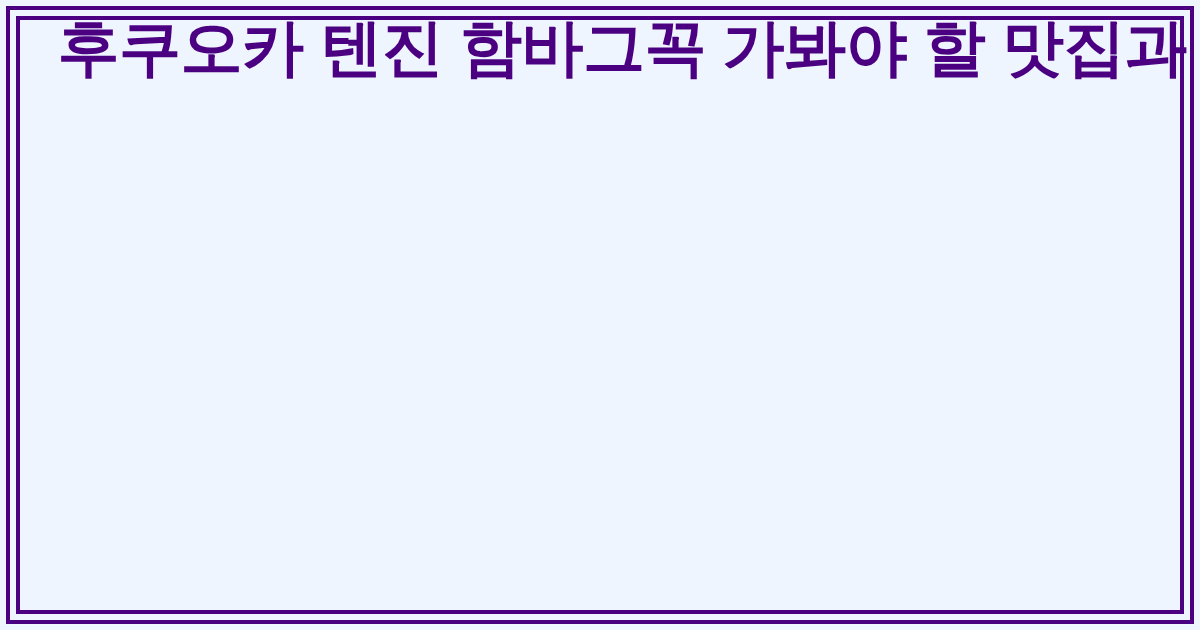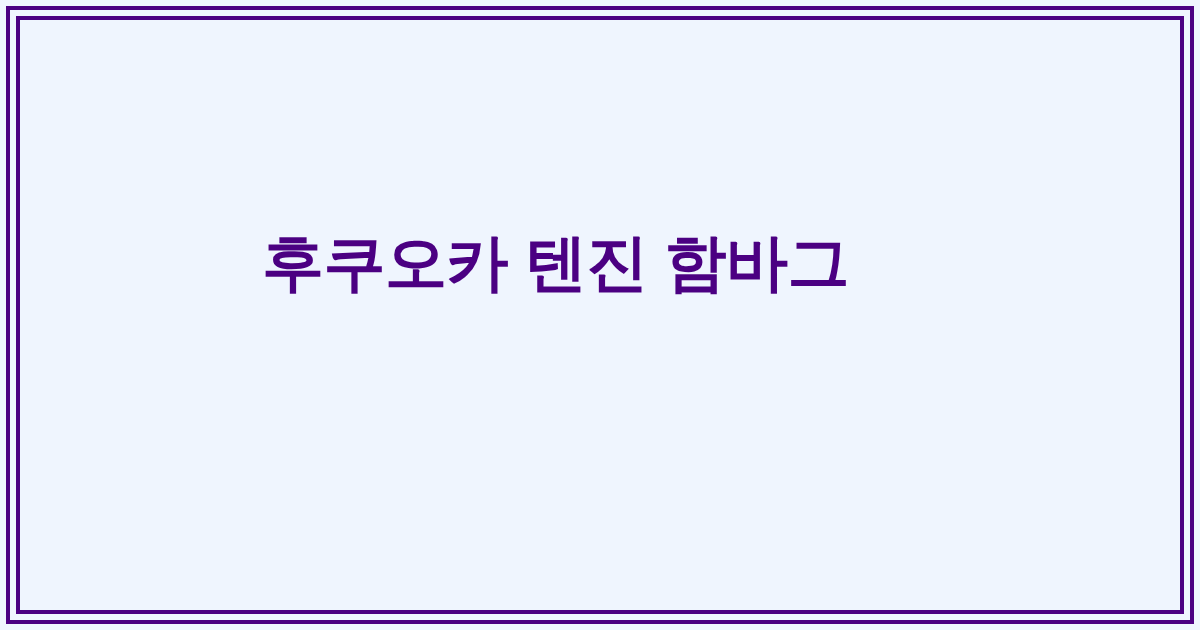--- a/index.html
+++ b/index.html
@@ -48,25 +48,25 @@
     bottom: 16px;
     width: auto;
     height: auto;
     border: 4px solid #4b0082;
   }
 
   
   #title-block {
     position: absolute;
     left: 262px;
-    top: 0;
+    top: 8px;
     width: 720px;
     height: 526px;
     display: flex;
-    flex-direction: column;
+    flex-direction: row;
     justify-content: center;
     align-items: flex-start;
   }
 
   .title-line {
     display: block;
     margin: 0;
     padding: 0;
     font-size: 62px;
     line-height: 80px;
@@ -83,16 +83,17 @@
 <div id="thumbnail-canvas">
 
   <div class="frame frame-outer"></div>
 
   <div class="frame frame-inner"></div>
 
   <div id="title-block">
 
     <span class="title-line">후쿠오카 텐진 함바그</span>
 
+    <span class="title-line">꼭 가봐야 할 맛집과</span>
 
 
   </div>
 </div>
 
 </body></html>

